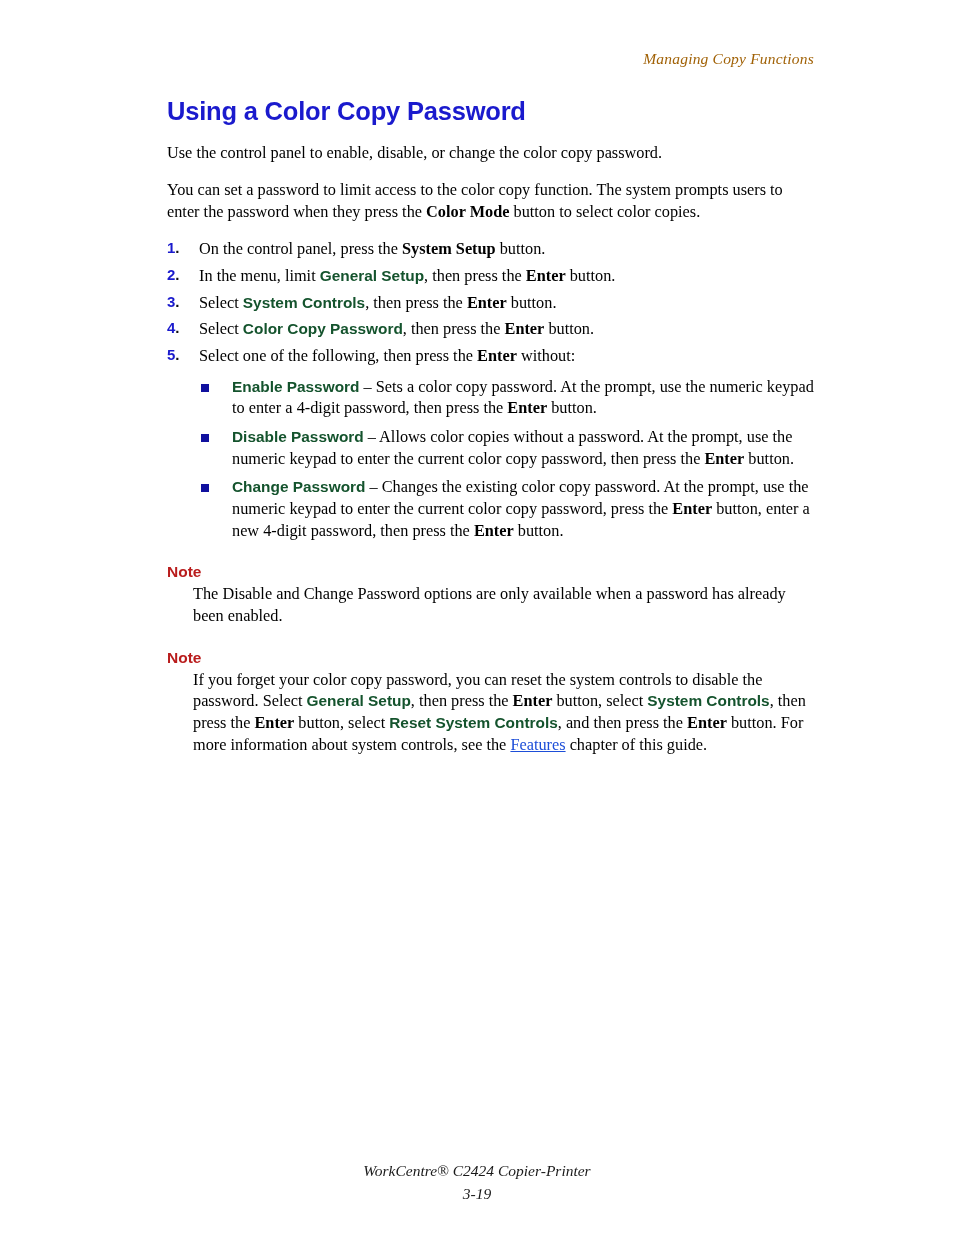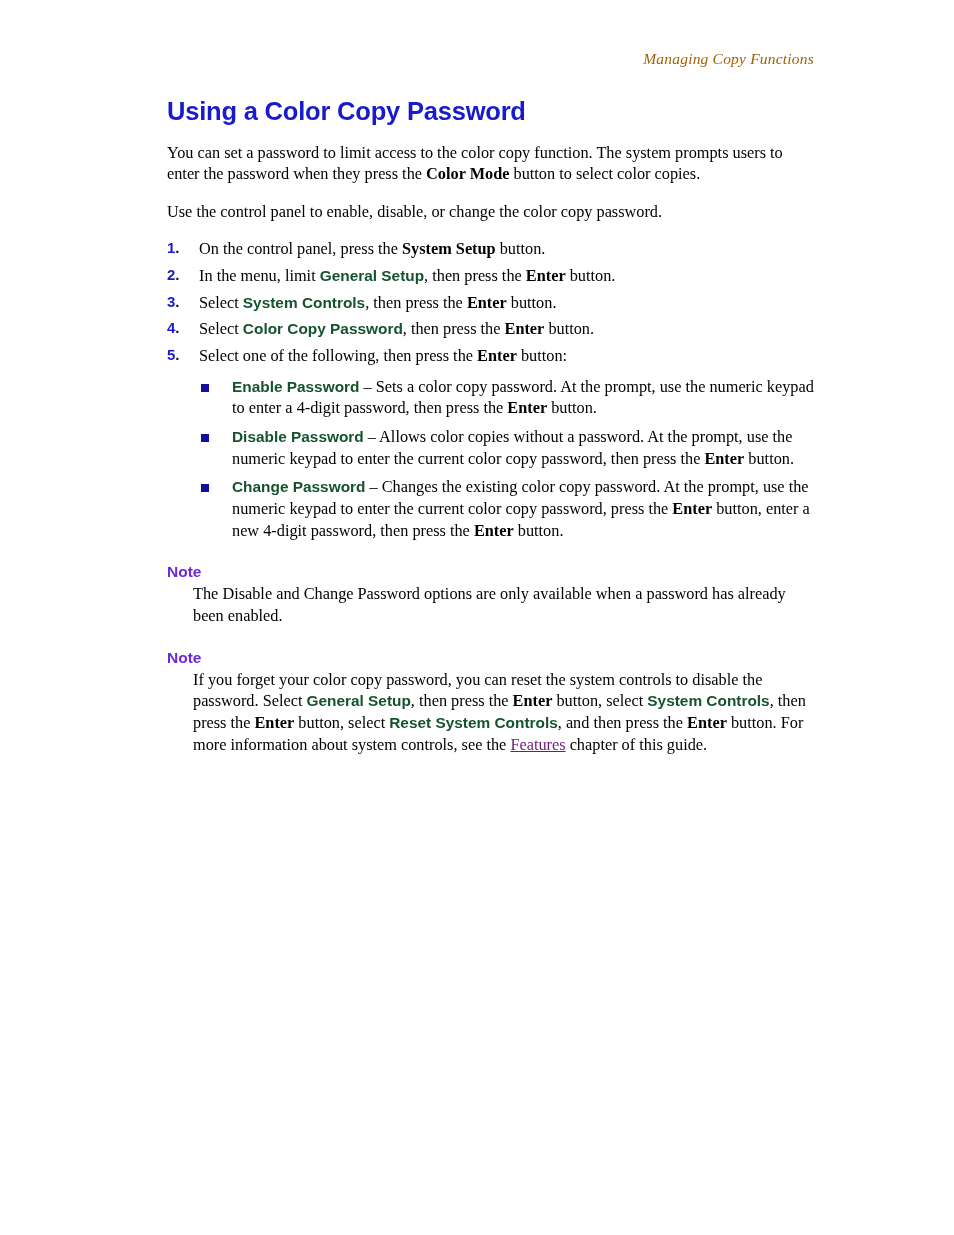--- a/index.html
+++ b/index.html
@@ -111,41 +111,41 @@
   }
 
   
   .note-block {
     margin-top: 22px;
   }
   .note-label {
     font-family: "Liberation Sans", sans-serif;
     font-weight: bold;
     font-size: 15.5px;
-    color: #6d28d9;
+    color: #b91c1c;
     margin: 0 0 2px 0;
   }
   .note-body {
     margin: 0 0 0 26px;
     font-size: 16.3px;
     line-height: 1.33;
   }
 
   
   .ui-bold {              
     font-weight: bold;
   }
   .ui-blue {              
     font-family: "Liberation Sans", sans-serif;
     font-weight: bold;
     color: #14532d;
     font-size: 15.4px;
   }
   .xref-link {            
-    color: #701a75;
+    color: #1d4ed8;
   }
 
   
   .footer {
     position: absolute;
     left: 0;
     right: 0;
     bottom: 30px;
     text-align: center;
     font-family: "Liberation Serif", serif;
@@ -162,44 +162,44 @@
 <body>
 
 <div class="page">
 
   <div class="running-header">Managing Copy Functions</div>
 
   <div class="content">
 
     <h1 class="section-title">Using a Color Copy Password</h1>
 
+    <p class="body-text">Use the control panel to enable, disable, or change the color copy password.</p>
+
     <p class="body-text"><span>You can set a password to limit access to the color copy function. The system prompts users to enter the password when they press the </span><span class="ui-bold">Color Mode</span><span> button to select color copies.</span></p>
 
-    <p class="body-text">Use the control panel to enable, disable, or change the color copy password.</p>
-
     <ol class="steps">
 
       <li>
         <span class="num"><span>1</span><span class="dot">.</span></span><span>On the control panel, press the </span><span class="ui-bold">System Setup</span><span> button.</span>
       </li>
 
       <li>
         <span class="num"><span>2</span><span class="dot">.</span></span><span>In the menu, limit </span><span class="ui-blue">General Setup</span><span>, then press the </span><span class="ui-bold">Enter</span><span> button.</span>
       </li>
 
       <li>
         <span class="num"><span>3</span><span class="dot">.</span></span><span>Select </span><span class="ui-blue">System Controls</span><span>, then press the </span><span class="ui-bold">Enter</span><span> button.</span>
       </li>
 
       <li>
         <span class="num"><span>4</span><span class="dot">.</span></span><span>Select </span><span class="ui-blue">Color Copy Password</span><span>, then press the </span><span class="ui-bold">Enter</span><span> button.</span>
       </li>
 
       <li>
-        <span class="num"><span>5</span><span class="dot">.</span></span><span>Select one of the following, then press the </span><span class="ui-bold">Enter</span><span> button:</span>
+        <span class="num"><span>5</span><span class="dot">.</span></span><span>Select one of the following, then press the </span><span class="ui-bold">Enter</span><span> without:</span>
 
         <ul class="sub-bullets">
 
           <li>
             <span class="sq"></span><span class="ui-blue">Enable Password</span><span> – Sets a color copy password. At the prompt, use the numeric keypad to enter a 4-digit password, then press the </span><span class="ui-bold">Enter</span><span> button.</span>
           </li>
 
           <li>
             <span class="sq"></span><span class="ui-blue">Disable Password</span><span> – Allows color copies without a password. At the prompt, use the numeric keypad to enter the current color copy password, then press the </span><span class="ui-bold">Enter</span><span> button.</span>
           </li>
@@ -217,14 +217,18 @@
       <div class="note-body">The Disable and Change Password options are only available when a password has already been enabled.</div>
     </div>
 
     <div class="note-block">
       <div class="note-label">Note</div>
       <div class="note-body"><span>If you forget your color copy password, you can reset the system controls to disable the password. Select </span><span class="ui-blue">General Setup</span><span>, then press the </span><span class="ui-bold">Enter</span><span> button, select </span><span class="ui-blue">System Controls</span><span>, then press the </span><span class="ui-bold">Enter</span><span> button, select </span><span class="ui-blue">Reset System Controls</span><span>, and then press the </span><span class="ui-bold">Enter</span><span> button. For more information about system controls, see the </span><a class="xref-link" href="#">Features</a><span> chapter of this guide.</span></div>
     </div>
 
   </div>
 
+  <div class="footer">
+    <span>WorkCentre® C2424 Copier-Printer</span>
+    <span class="page-num">3-19</span>
+  </div>
 
 </div>
 
 </body></html>

